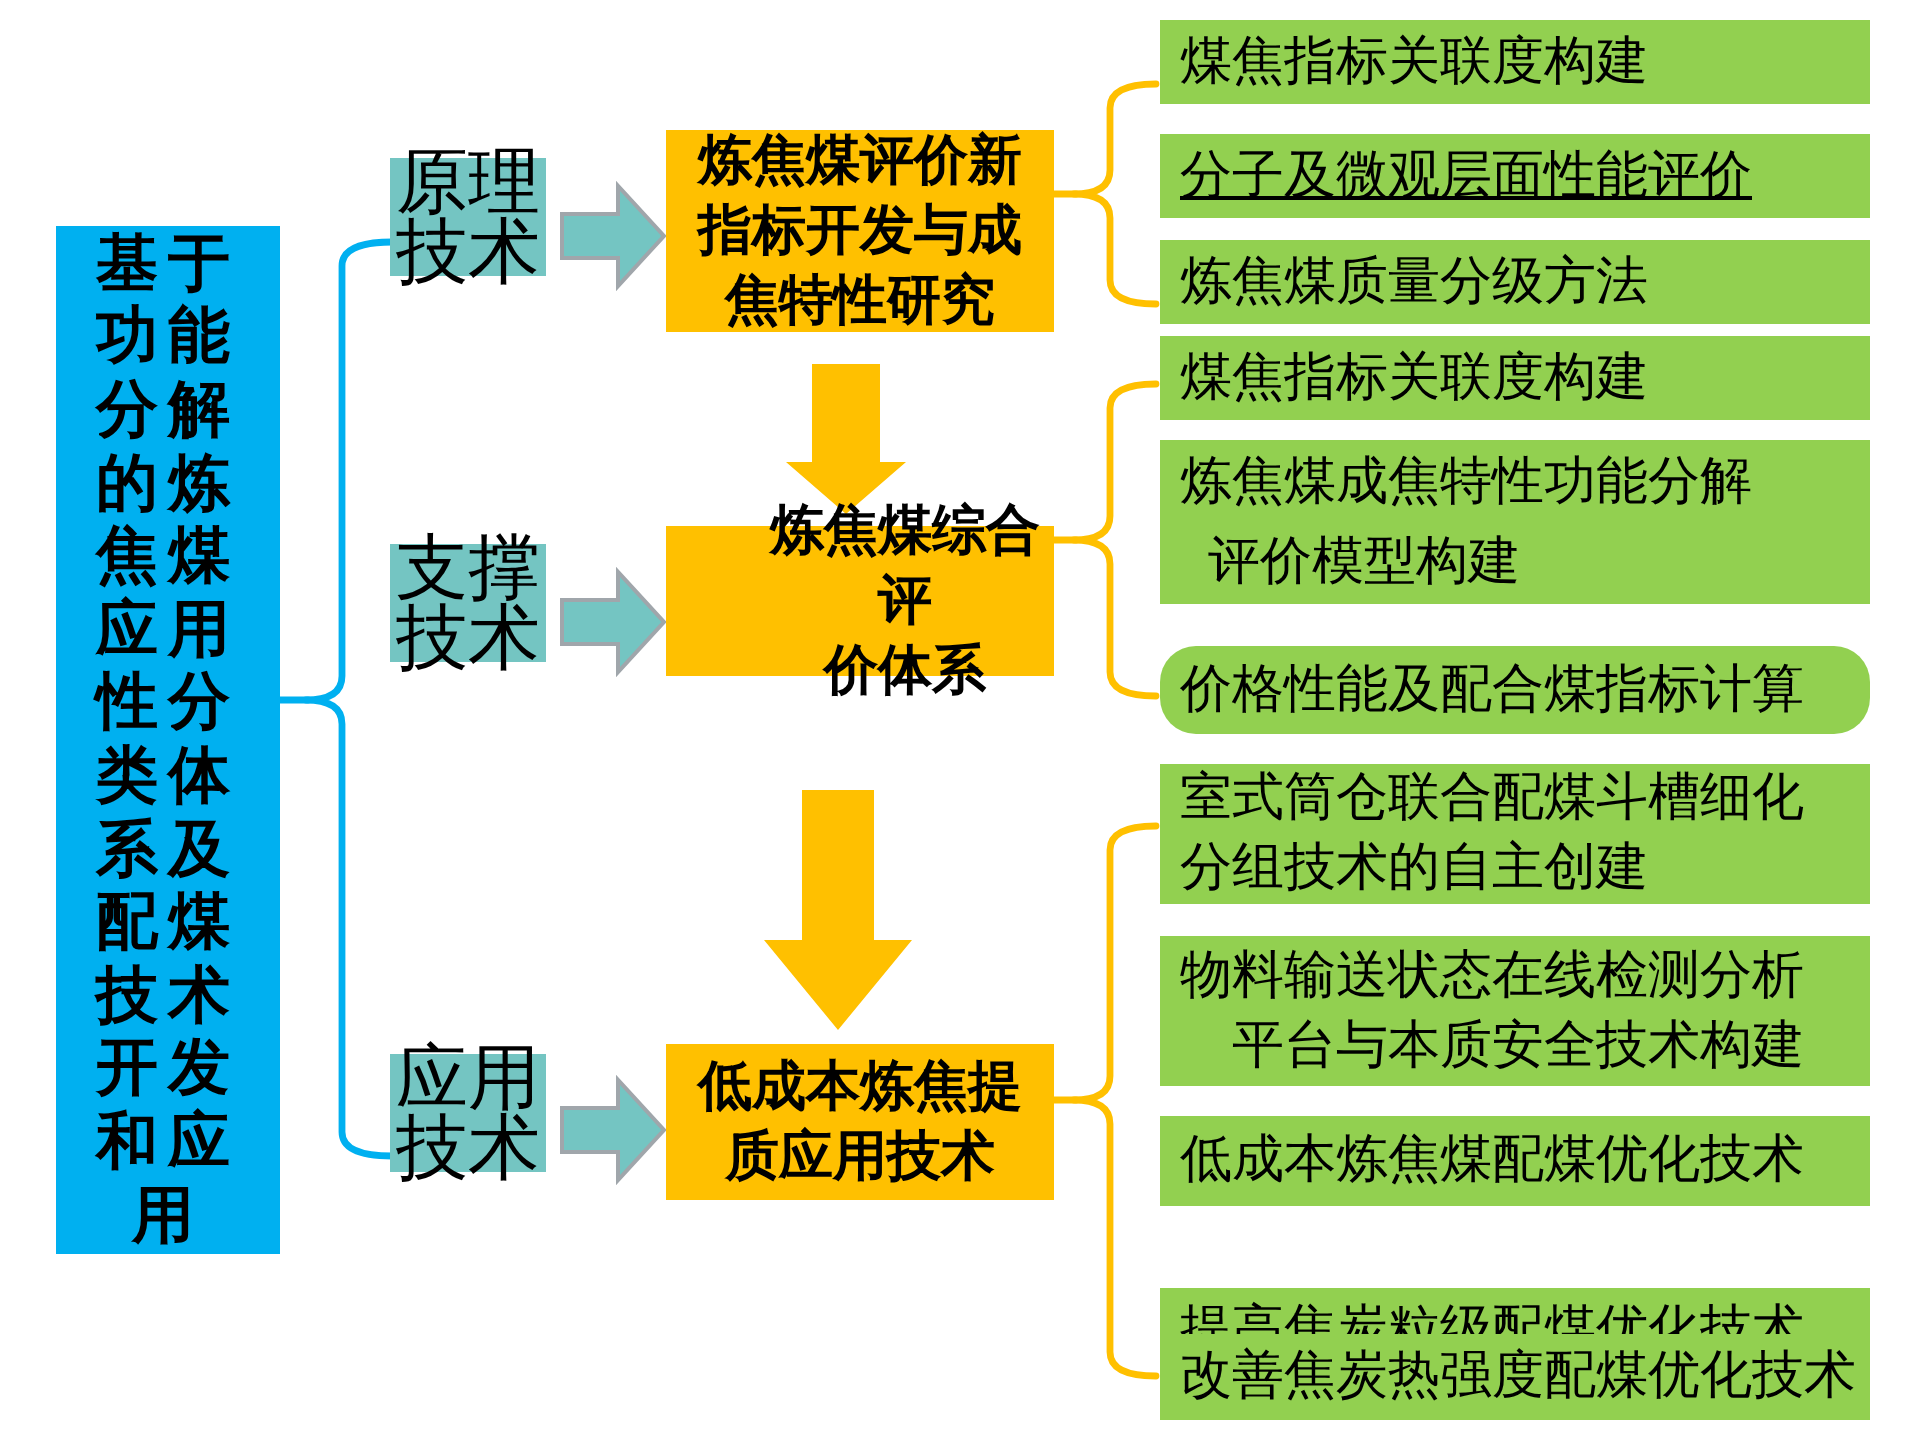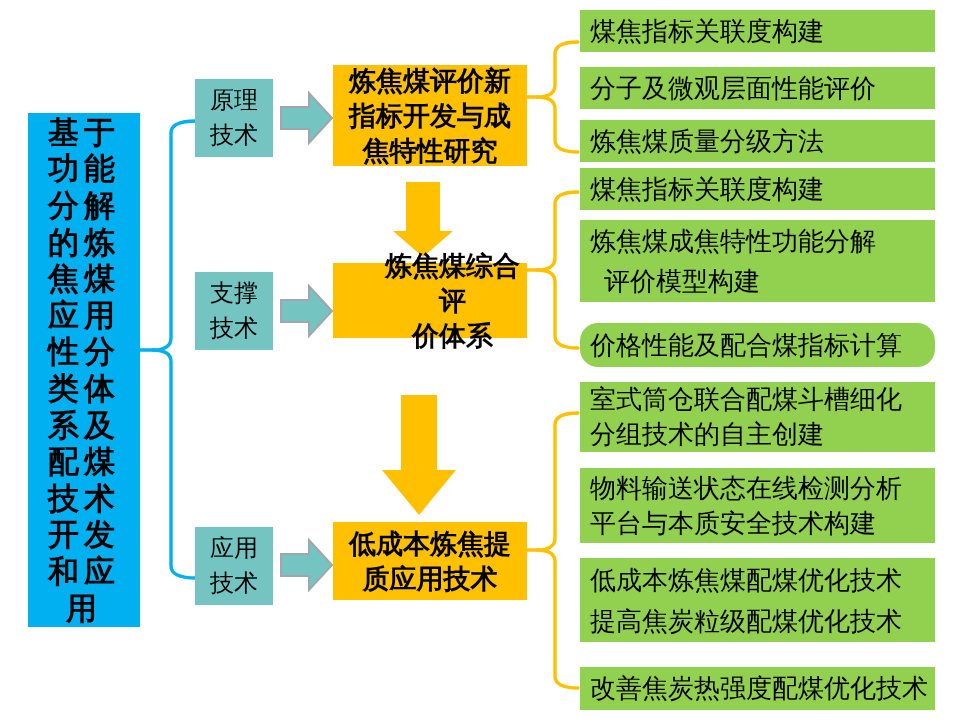--- a/index.html
+++ b/index.html
@@ -7,34 +7,34 @@
     position:relative;width:962px;height:724px;background:#ffffff;overflow:hidden;
     font-family:"DejaVu Serif","Liberation Serif",serif;color:#000;
   }
   .overlay{position:absolute;left:0;top:0;width:962px;height:724px;}
   .box{position:absolute;display:flex;align-items:center;justify-content:center;
        box-sizing:border-box;white-space:pre-line;text-align:center;}
   
   .box-root{left:28px;top:113px;width:112px;height:514px;background:#00B0F0;
             font-size:31px;line-height:36.6px;font-weight:bold;letter-spacing:5px;}
   
-  .box-cat{left:195px;width:78px;height:78px;background:#74C5C2;
-           font-size:24px;line-height:35px;}
+  .box-cat{left:195px;width:78px;height:59px;background:#74C5C2;
+           font-size:36px;line-height:35px;}
   .cat1{top:79px;} .cat2{top:272px;} .cat3{top:527px;}
   
   .box-phase{left:333px;width:194px;background:#FFC000;
              font-size:27px;line-height:35px;font-weight:bold;}
   .ph1{top:65px;height:101px;} .ph2{top:263px;height:75px;padding-left:45px;} .ph3{top:522px;height:78px;}
   
   .box-item{left:580px;width:355px;background:#92D050;font-size:26px;line-height:35px;
             justify-content:flex-start;text-align:left;padding-left:10px;}
-  .g1{top:10px;height:42px;}  .g2{top:67px;height:42px;}  .g3{top:120px;height:42px;}
+  .g1{top:10px;height:42px;}  .g2{top:67px;height:42px;text-decoration:underline;}  .g3{top:120px;height:42px;}
   .g4{top:168px;height:42px;} .g5{top:220px;height:42px;text-align:right;} .g6{top:260px;height:42px;padding-left:24px;}
-  .g7{top:323px;height:44px;border-radius:18px;} .g8{top:382px;height:70px;} .g9{top:468px;height:75px;}
-  .g10{top:558px;height:45px;}.g11{top:600px;height:42px;}.g12{top:667px;height:43px;}
+  .g7{top:323px;height:44px;border-radius:18px;} .g8{top:382px;height:70px;} .g9{top:468px;height:75px;text-align:right;}
+  .g10{top:558px;height:45px;}.g11{top:644px;height:42px;}.g12{top:667px;height:43px;}
 </style>
 </head>
 <body>
 
 <div class="canvas">
 
   <svg class="overlay" width="962" height="724" viewBox="0 0 962 724">
 
     <path d="M196,121 Q171,121 171,133 L171,338 Q171,350 153,350 Q171,350 171,362 L171,566 Q171,578 196,578" fill="none" stroke-width="3.4" stroke-linecap="round" stroke-linejoin="round" stroke="#00B0F0"></path>
     <path d="M140,350 L154,350" fill="none" stroke-width="3.4" stroke-linecap="round" stroke="#00B0F0"></path>

